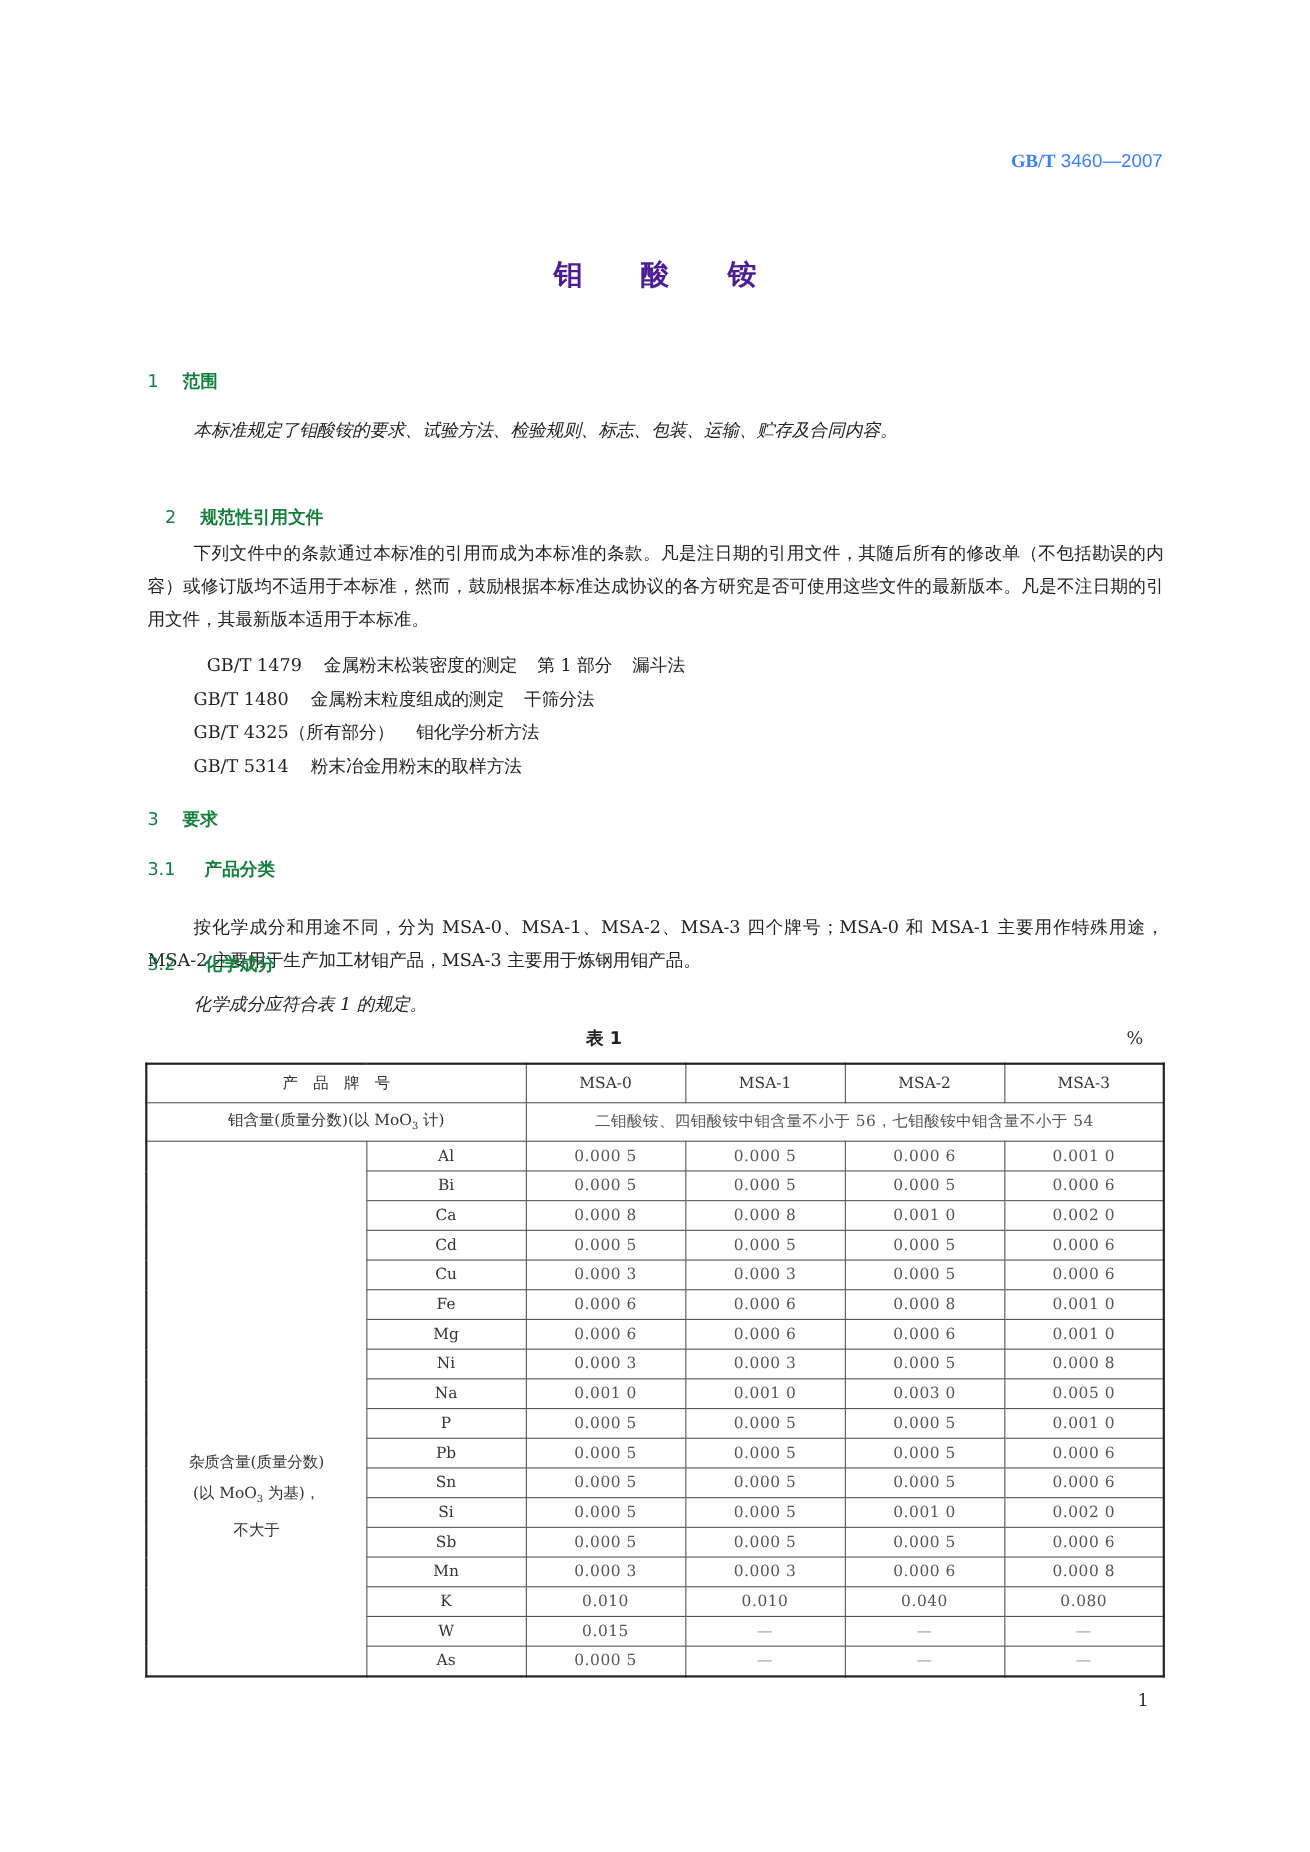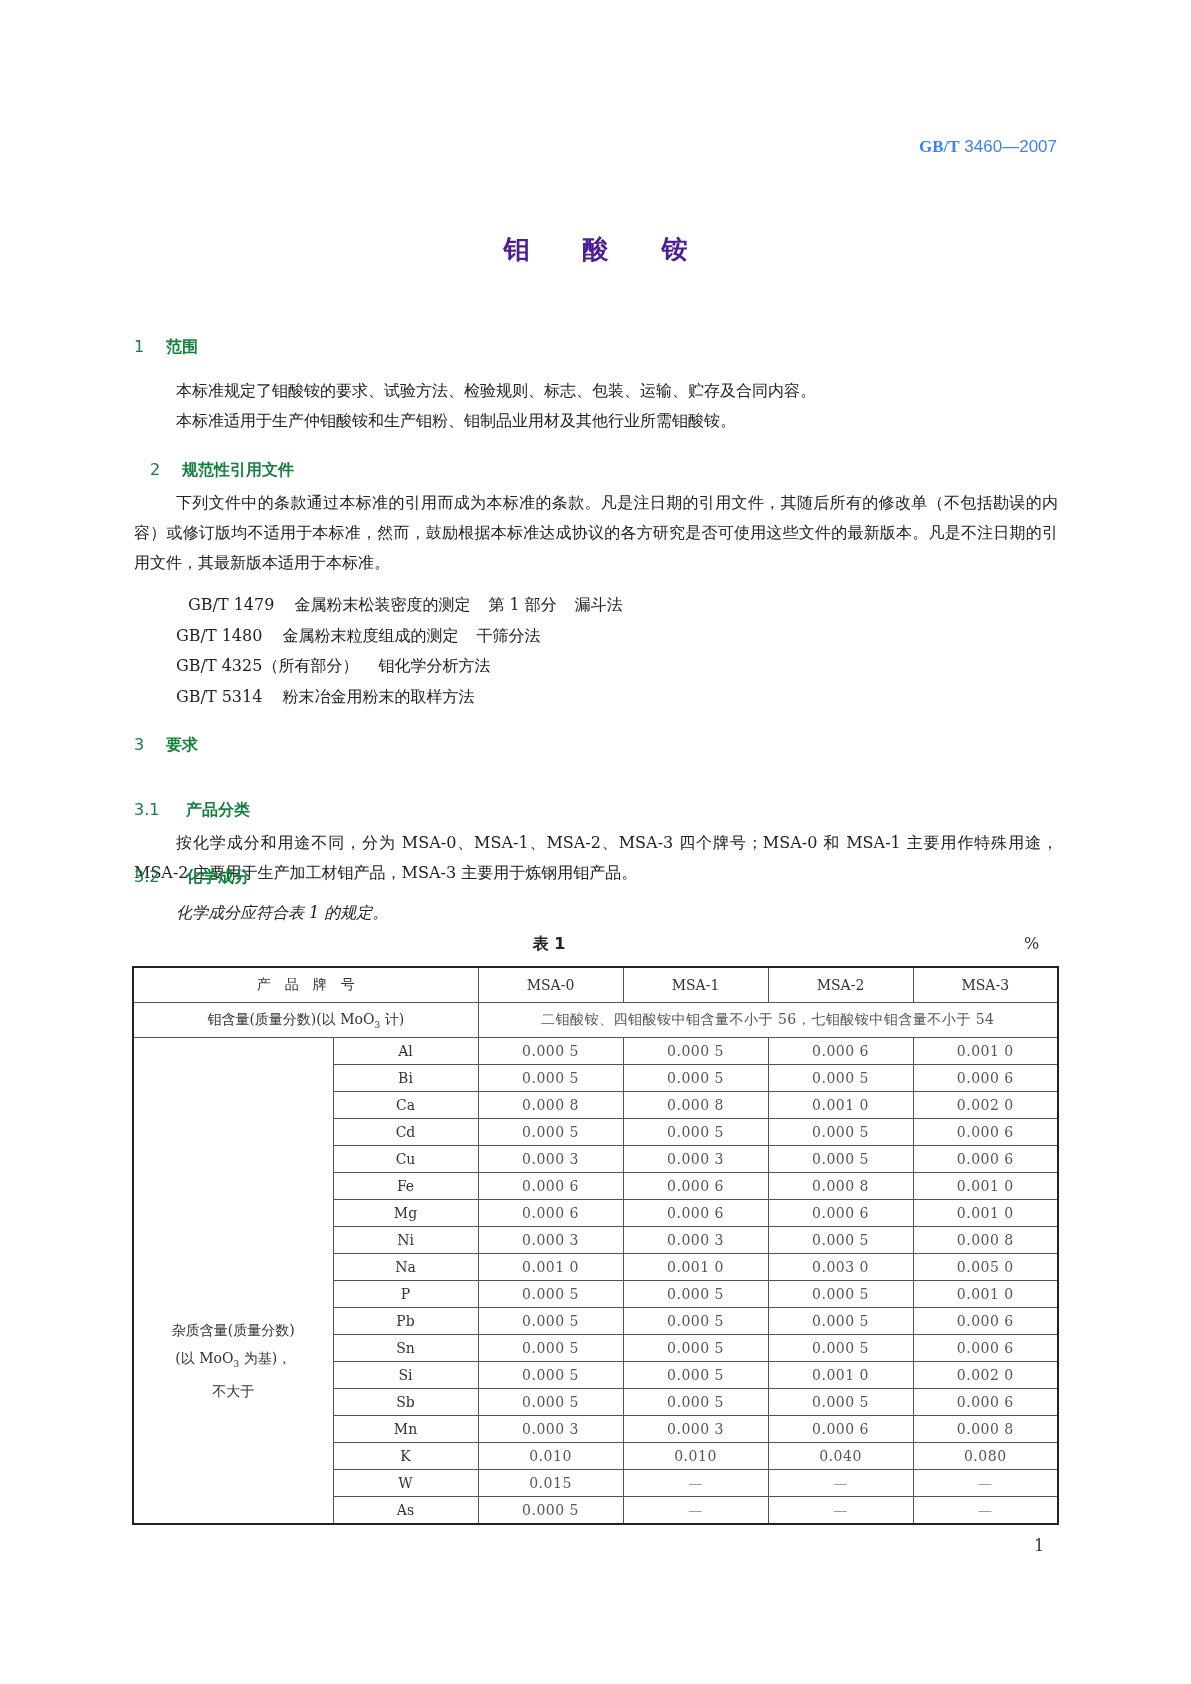--- a/index.html
+++ b/index.html
@@ -62,23 +62,22 @@
 </head>
 <body>
 
 <div class="abs std-code"><b>GB/T</b> <span>3460—2007</span></div>
 
 <div class="abs doc-title">钼 酸 铵</div>
 
 <div class="abs h1" style="top:337px;">
   <span class="num">1</span><span>范围</span>
 </div>
-<div class="abs para" style="top:376px;">
+<div class="abs para" style="top:376px;font-style:italic;">
   <p class="indent">本标准规定了钼酸铵的要求、试验方法、检验规则、标志、包装、运输、贮存及合同内容。</p>
-  <p class="indent">本标准适用于生产仲钼酸铵和生产钼粉、钼制品业用材及其他行业所需钼酸铵。</p>
 </div>
 
 <div class="abs h1" style="top:460px;margin-left:16px;">
   <span class="num">2</span><span>规范性引用文件</span>
 </div>
 <div class="abs para" style="top:488px;">
   <p class="indent">下列文件中的条款通过本标准的引用而成为本标准的条款。凡是注日期的引用文件，其随后所有的修改单（不包括勘误的内容）或修订版均不适用于本标准，然而，鼓励根据本标准达成协议的各方研究是否可使用这些文件的最新版本。凡是不注日期的引用文件，其最新版本适用于本标准。</p>
 </div>
 <div class="abs ref" style="top:590px;margin-left:12px;">
   <span class="code">GB/T 1479</span><span>金属粉末松装密度的测定</span><span class="sp"></span><span>第 1 部分</span><span class="sp"></span><span>漏斗法</span>
@@ -90,21 +89,21 @@
   <span class="code">GB/T 4325（所有部分）</span><span>钼化学分析方法</span>
 </div>
 <div class="abs ref" style="top:682px;">
   <span class="code">GB/T 5314</span><span>粉末冶金用粉末的取样方法</span>
 </div>
 
 <div class="abs h1" style="top:735px;">
   <span class="num">3</span><span>要求</span>
 </div>
 
-<div class="abs h1 h2" style="top:780px;margin-top:20px;">
+<div class="abs h1 h2" style="top:780px;">
   <span class="num">3.1</span><span>产品分类</span>
 </div>
 <div class="abs para" style="top:828px;">
   <p class="indent">按化学成分和用途不同，分为 MSA-0、MSA-1、MSA-2、MSA-3 四个牌号；MSA-0 和 MSA-1 主要用作特殊用途，MSA-2 主要用于生产加工材钼产品，MSA-3 主要用于炼钢用钼产品。</p>
 </div>
 
 <div class="abs h1 h2" style="top:867px;">
   <span class="num">3.2</span><span>化学成分</span>
 </div>
 <div class="abs para" style="top:898px;font-style:italic;">

